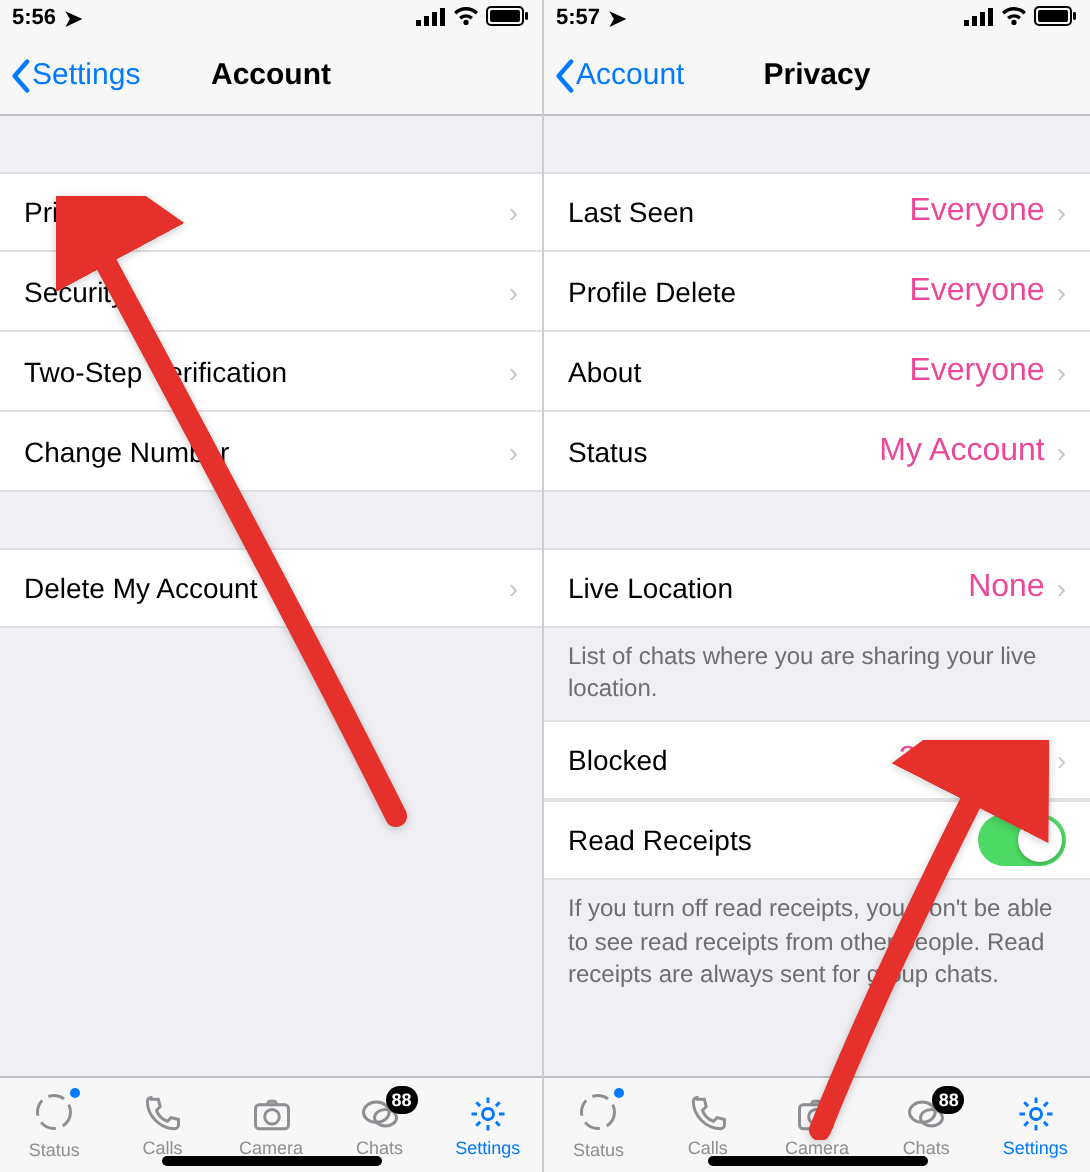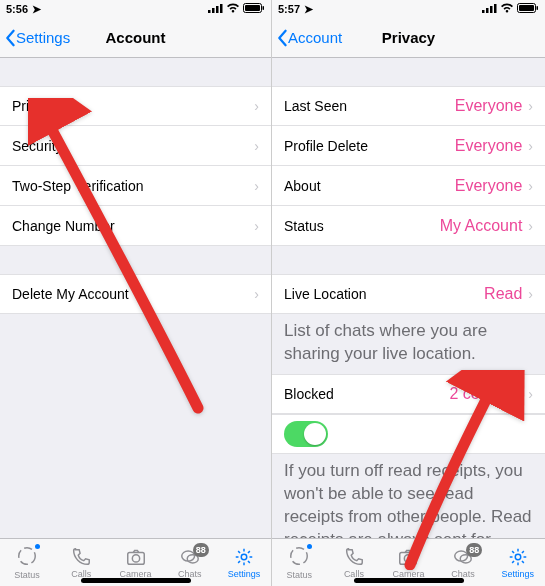--- a/index.html
+++ b/index.html
@@ -14,28 +14,28 @@
 .back{position:absolute;left:4px;display:flex;align-items:center;color:#007aff;font-size:15px}
 .back svg{width:12px;height:18px}
 .title{margin:0 auto;font-size:15px;font-weight:600}
 .content{flex:1;overflow:hidden}
 .spacer{height:28px}
 .cell{background:#fff;border-bottom:1px solid #e0e0e3;min-height:40px;display:flex;align-items:center;padding:0 12px;font-size:14px;position:relative}
 .cell.first{border-top:1px solid #e0e0e3}
 .cell .label{flex:1;color:#000}
 .cell .value{color:#ec4899;font-size:16px;margin-right:6px}
 .chev{color:#c7c7cc}
-.footer-note{font-size:17px;color:#6d6d72;padding:6px 12px 8px;line-height:1.35}
+.footer-note{font-size:12px;color:#6d6d72;padding:6px 12px 8px;line-height:1.35}
 .toggle{width:44px;height:26px;background:#4cd964;border-radius:13px;position:relative}
 .toggle::after{content:"";position:absolute;right:2px;top:2px;width:22px;height:22px;background:#fff;border-radius:50%;box-shadow:0 1px 2px rgba(0,0,0,.25)}
 .tabbar{height:48px;background:#f7f7f8;border-top:1px solid #bfbfc3;display:flex;justify-content:space-around;align-items:center}
 .tab{display:flex;flex-direction:column;align-items:center;gap:1px;color:#8e8e93;font-size:9px;position:relative;flex:1}
 .tab.active{color:#007aff}
 .tab svg{width:24px;height:22px}
-.badge{position:absolute;top:-3px;right:8px;background:#737373;color:#fff;font-size:9px;font-weight:600;border-radius:8px;min-width:16px;height:14px;display:flex;align-items:center;justify-content:center;padding:0 3px}
+.badge{position:absolute;top:-3px;right:8px;background:#000000;color:#fff;font-size:9px;font-weight:600;border-radius:8px;min-width:16px;height:14px;display:flex;align-items:center;justify-content:center;padding:0 3px}
 .homebar{height:5px;width:110px;background:#000;border-radius:3px;position:absolute;bottom:3px;left:50%;transform:translateX(-50%)}
 .arrow{position:absolute;pointer-events:none;z-index:50}
 .arrow svg{filter:drop-shadow(0 1px 2px rgba(0,0,0,.2))}
 .dot{width:5px;height:5px;background:#007aff;border-radius:50%;position:absolute}
 </style>
 </head>
 <body>
 
 <div class="dual">
 
@@ -185,30 +185,31 @@
           <span class="chev">›</span>
         </div>
     <div class="cell">
           <span class="label">Status</span>
           <span class="value">My Account</span>
           <span class="chev">›</span>
         </div>
     <div class="spacer"></div>
     <div class="cell first">
           <span class="label">Live Location</span>
-          <span class="value">Read</span>
+          <span class="value">None</span>
           <span class="chev">›</span>
         </div>
     <div class="footer-note">List of chats where you are sharing your live location.</div>
     <div class="cell first">
           <span class="label">Blocked</span>
           <span class="value">2 contacts</span>
           <span class="chev">›</span>
         </div>
     <div class="cell first">
+          <span class="label">Read Receipts</span>
           <div class="toggle"></div>
         </div>
     <div class="footer-note">If you turn off read receipts, you won't be able to see read receipts from other people. Read receipts are always sent for group chats.</div>
   </div>
   <div class="tabbar">
     <div class="tab">
           <div style="position:relative"><svg viewBox="0 0 24 24">
               <circle cx="12" cy="12" r="9" fill="none" stroke="#8e8e93" stroke-width="1.6" stroke-dasharray="9 4"></circle>
             </svg><div class="dot" style="top:-1px;right:-1px"></div></div>
           <span>Status</span>

